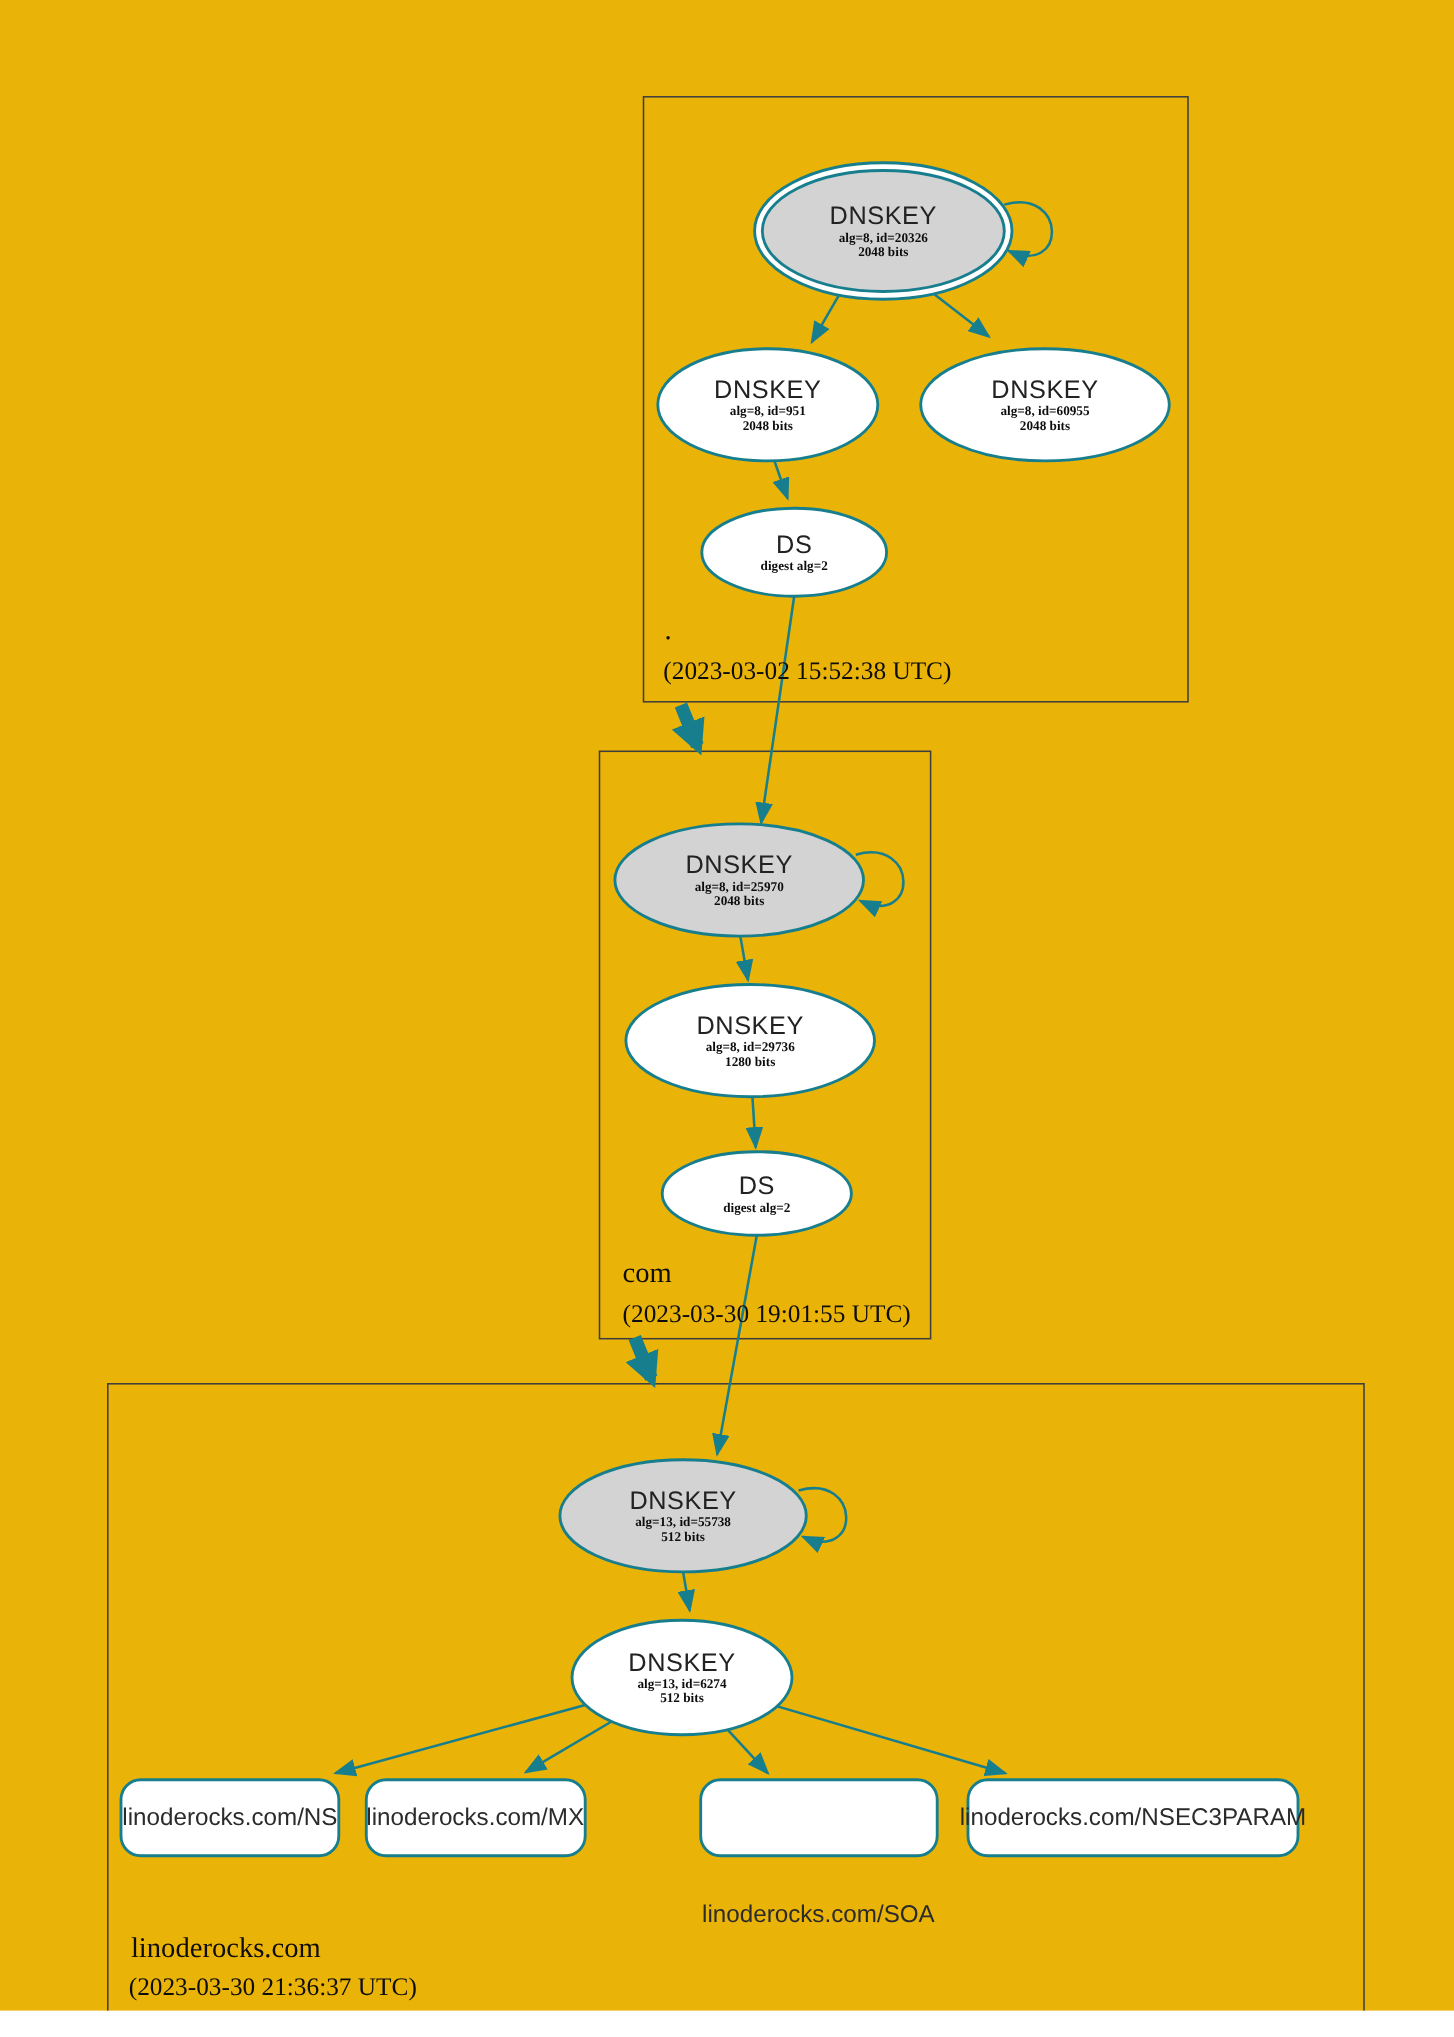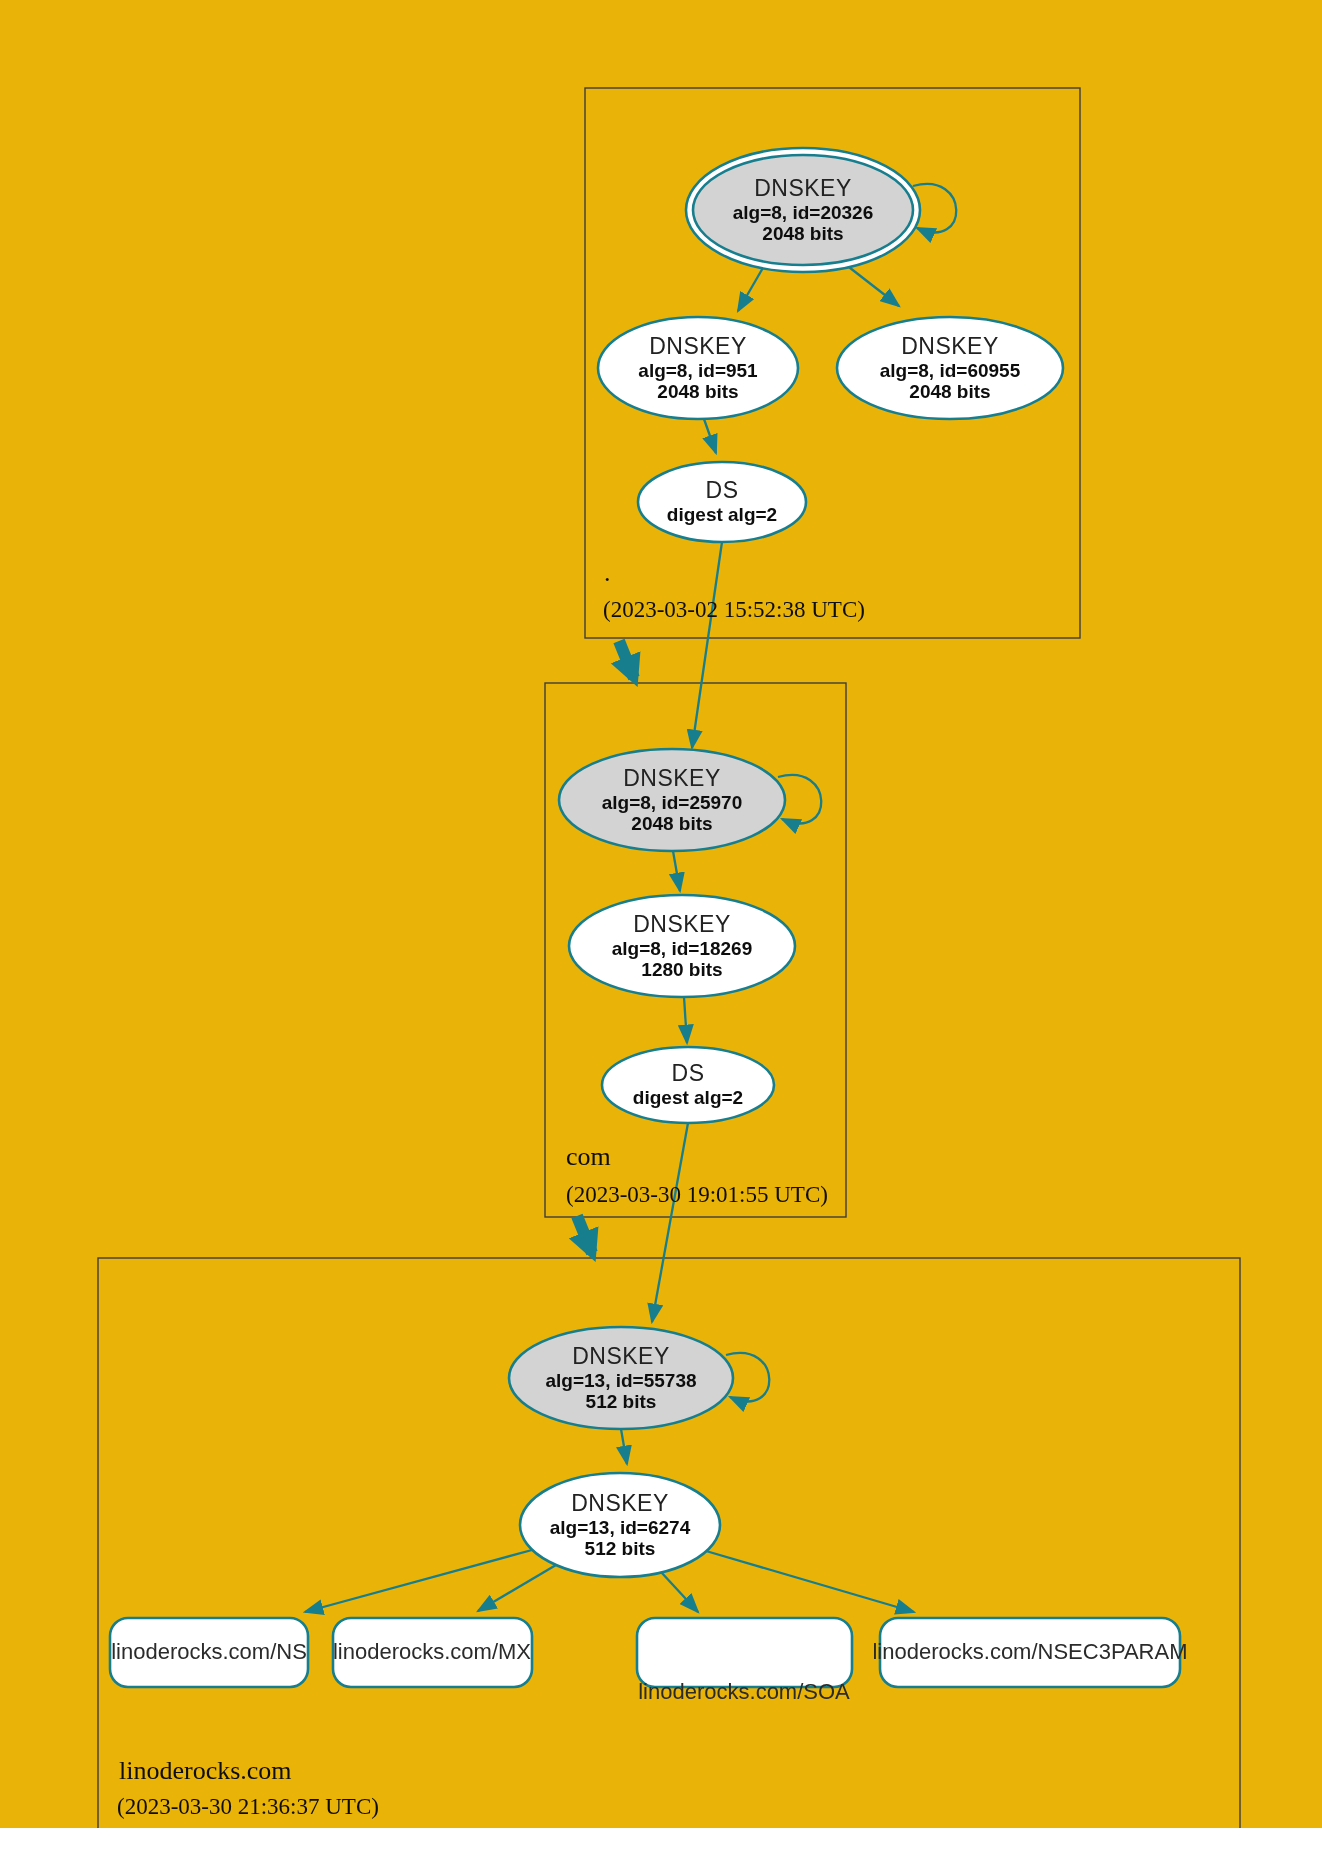--- a/index.html
+++ b/index.html
@@ -11,21 +11,21 @@
   .edge.loop{marker-end:url(#ah);}
   .edge.thick{stroke-width:12;marker-end:url(#ahb);}
   .node{stroke:var(--teal);stroke-width:2.6;fill:#ffffff;}
   .node.ksk{fill:var(--node-fill);}
   .node.outer{fill:#ffffff;}
   .rrset{fill:#ffffff;stroke:var(--teal);stroke-width:2.6;}
   .mk{fill:var(--teal);}
 
   .nl{position:absolute;transform:translate(-50%,-50%);text-align:center;line-height:1.12;white-space:nowrap;}
   .nl .t{font-family:"Liberation Sans","DejaVu Sans",sans-serif;font-size:23px;color:#222;letter-spacing:.5px;}
-  .nl .d{font-family:Liberation Sans, sans-serif;font-size:19px;font-weight:bold;color:#0d0d0d;}
+  .nl .d{font-family:Liberation Serif, serif;font-size:12px;font-weight:bold;color:#0d0d0d;}
   .rrl{position:absolute;transform:translate(-50%,-50%);font-family:Liberation Sans, sans-serif;
        font-size:22px;color:#2b2b2b;white-space:nowrap;}
   .zlabel{position:absolute;font-family:"Liberation Serif","DejaVu Serif",serif;font-size:26px;color:#0d0d0d;white-space:nowrap;}
   .zts{position:absolute;font-family:"Liberation Serif","DejaVu Serif",serif;font-size:23px;color:#0d0d0d;white-space:nowrap;}
 </style>
 </head>
 <body>
 
 <div class="canvas">
 
@@ -106,21 +106,21 @@
   <div class="zlabel" style="left:604px;top:558px">.</div>
   <div class="zts" style="left:603px;top:597px">(2023-03-02 15:52:38 UTC)</div>
 
   <div class="nl" style="left:672px;top:800px">
     <div class="t">DNSKEY</div>
     <div class="d">alg=8, id=25970</div>
     <div class="d">2048 bits</div>
   </div>
   <div class="nl" style="left:682px;top:946px">
     <div class="t">DNSKEY</div>
-    <div class="d">alg=8, id=18269</div>
+    <div class="d">alg=8, id=29736</div>
     <div class="d">1280 bits</div>
   </div>
   <div class="nl" style="left:688px;top:1085px">
     <div class="t">DS</div>
     <div class="d">digest alg=2</div>
   </div>
   <div class="zlabel" style="left:566px;top:1142px">com</div>
   <div class="zts" style="left:566px;top:1182px">(2023-03-30 19:01:55 UTC)</div>
 
   <div class="nl" style="left:621px;top:1378px">
@@ -129,19 +129,19 @@
     <div class="d">512 bits</div>
   </div>
   <div class="nl" style="left:620px;top:1525px">
     <div class="t">DNSKEY</div>
     <div class="d">alg=13, id=6274</div>
     <div class="d">512 bits</div>
   </div>
 
   <div class="rrl" style="left:209px;top:1652px">linoderocks.com/NS</div>
   <div class="rrl" style="left:432px;top:1652px">linoderocks.com/MX</div>
-  <div class="rrl" style="left:744px;top:1692px">linoderocks.com/SOA</div>
+  <div class="rrl" style="left:744px;top:1740px">linoderocks.com/SOA</div>
   <div class="rrl" style="left:1030px;top:1652px">linoderocks.com/NSEC3PARAM</div>
 
   <div class="zlabel" style="left:119px;top:1756px">linoderocks.com</div>
   <div class="zts" style="left:117px;top:1794px">(2023-03-30 21:36:37 UTC)</div>
 
 </div>
 
 </body></html>

